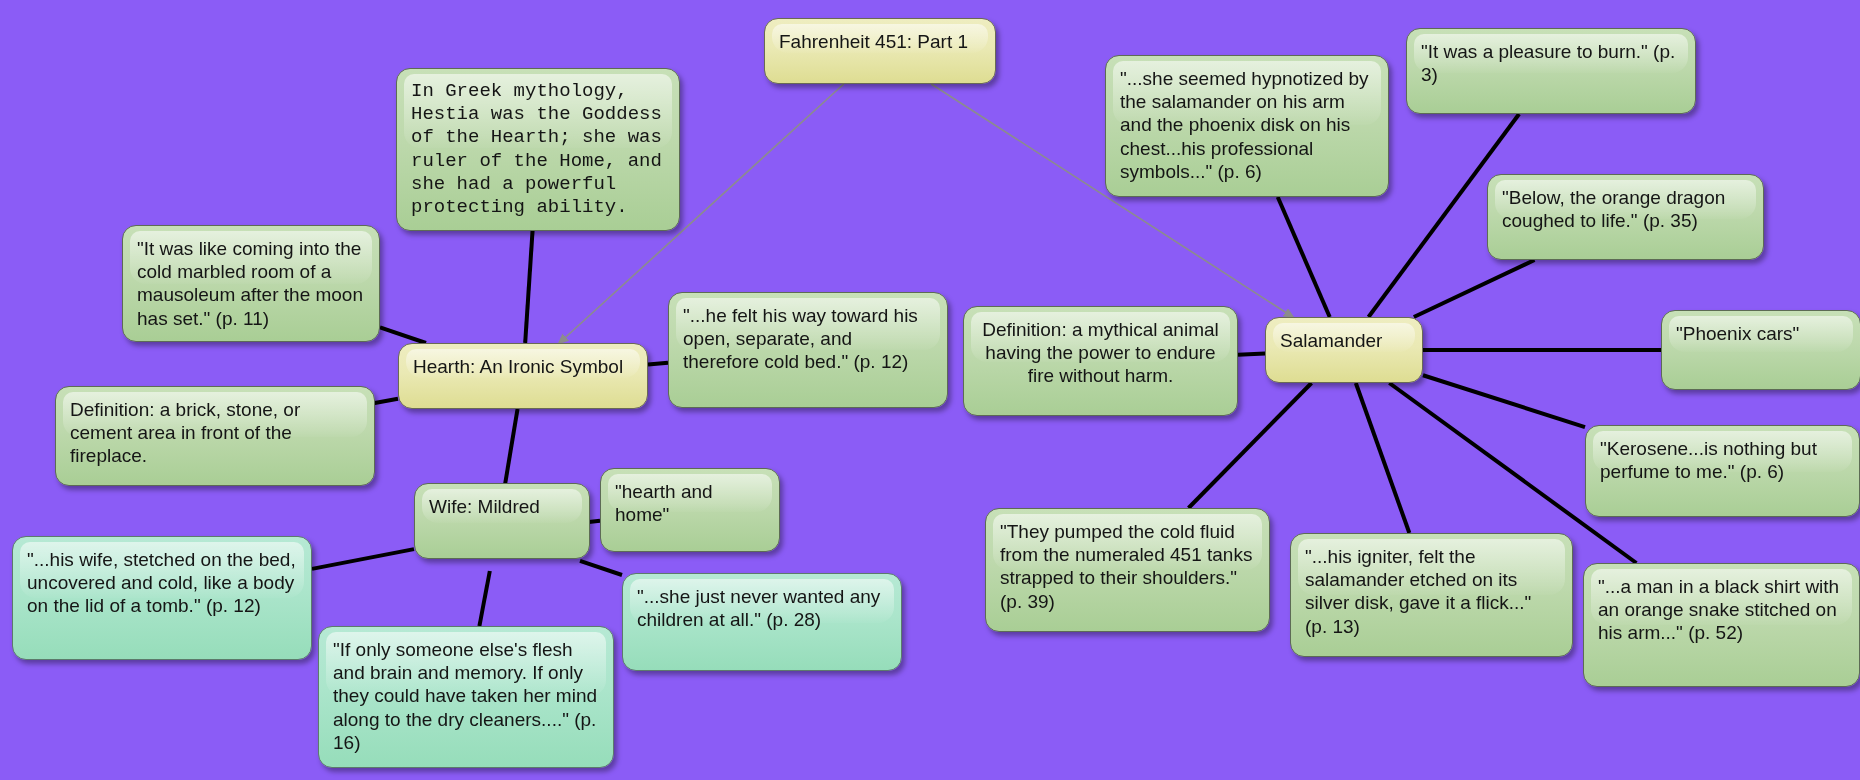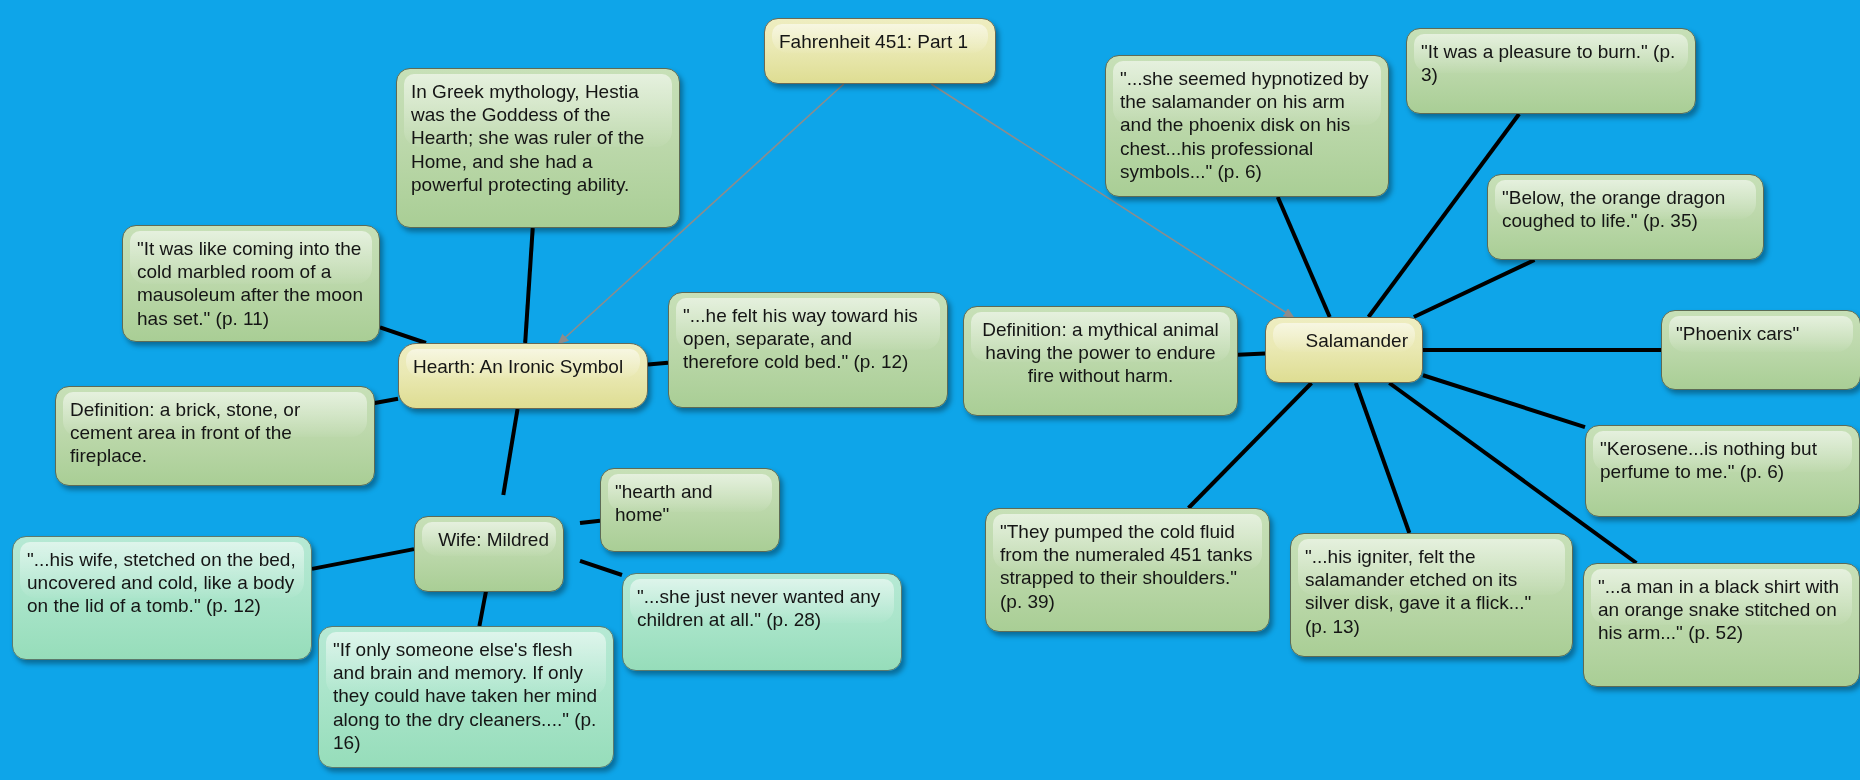--- a/index.html
+++ b/index.html
@@ -8,21 +8,21 @@
     background: #ffffff;
   }
   body {
     font-family: "Liberation Sans", sans-serif;
   }
   #canvas {
     position: relative;
     width: 1860px;
     height: 780px;
     overflow: hidden;
-    background: #0ea5e9;
+    background: #8b5cf6;
   }
   #edges {
     position: absolute;
     left: 0;
     top: 0;
     width: 1860px;
     height: 780px;
     pointer-events: none;
   }
   .node {
@@ -98,30 +98,30 @@
         <line x1="1389.3" y1="383" x2="1636.3909090909092" y2="563" stroke="#000000" stroke-width="4" stroke-linecap="butt"></line>
         <line x1="1265" y1="353.5687885010267" x2="1238" y2="354.78850102669406" stroke="#000000" stroke-width="4" stroke-linecap="butt"></line>
         <line x1="1311.525" y1="383" x2="1188.5136363636364" y2="508" stroke="#000000" stroke-width="4" stroke-linecap="butt"></line>
         <line x1="1355.7857142857142" y1="383" x2="1409.357142857143" y2="533" stroke="#000000" stroke-width="4" stroke-linecap="butt"></line>
       </g>
   </svg>
   <div id="node-layer">
       <div class="node yellow" style="left: 764px; top: 18px; width: 232px; min-height: 66px;">
         <span class="txt">Fahrenheit 451: Part 1</span>
       </div>
-      <div class="node yellow" style="left: 398px; top: 343px; width: 250px; min-height: 66px; border-radius: 18px;">
+      <div class="node yellow" style="left: 398px; top: 343px; width: 250px; min-height: 66px;">
         <span class="txt">Hearth: An Ironic Symbol</span>
       </div>
-      <div class="node yellow" style="left: 1265px; top: 317px; width: 158px; min-height: 66px; text-align: right;">
+      <div class="node yellow" style="left: 1265px; top: 317px; width: 158px; min-height: 66px;">
         <span class="txt">Salamander</span>
       </div>
-      <div class="node green" style="left: 414px; top: 516px; width: 150px; min-height: 76px; text-align: right;">
+      <div class="node green" style="left: 414px; top: 483px; width: 176px; min-height: 76px;">
         <span class="txt">Wife: Mildred</span>
       </div>
-      <div class="node green" style="left: 396px; top: 68px; width: 284px; min-height: 160px;">
+      <div class="node green" style="left: 396px; top: 68px; width: 284px; min-height: 160px; font-family: Liberation Mono, monospace;">
         <span class="txt">In Greek mythology, Hestia was the Goddess of the Hearth; she was ruler of the Home, and she had a powerful protecting ability.</span>
       </div>
       <div class="node green" style="left: 122px; top: 225px; width: 258px; min-height: 116px;">
         <span class="txt">"It was like coming into the cold marbled room of a mausoleum after the moon has set." (p. 11)</span>
       </div>
       <div class="node green" style="left: 55px; top: 386px; width: 320px; min-height: 100px;">
         <span class="txt">Definition: a brick, stone, or cement area in front of the fireplace.</span>
       </div>
       <div class="node green" style="left: 668px; top: 292px; width: 280px; min-height: 116px;">
         <span class="txt">"...he felt his way toward his open, separate, and therefore cold bed." (p. 12)</span>

